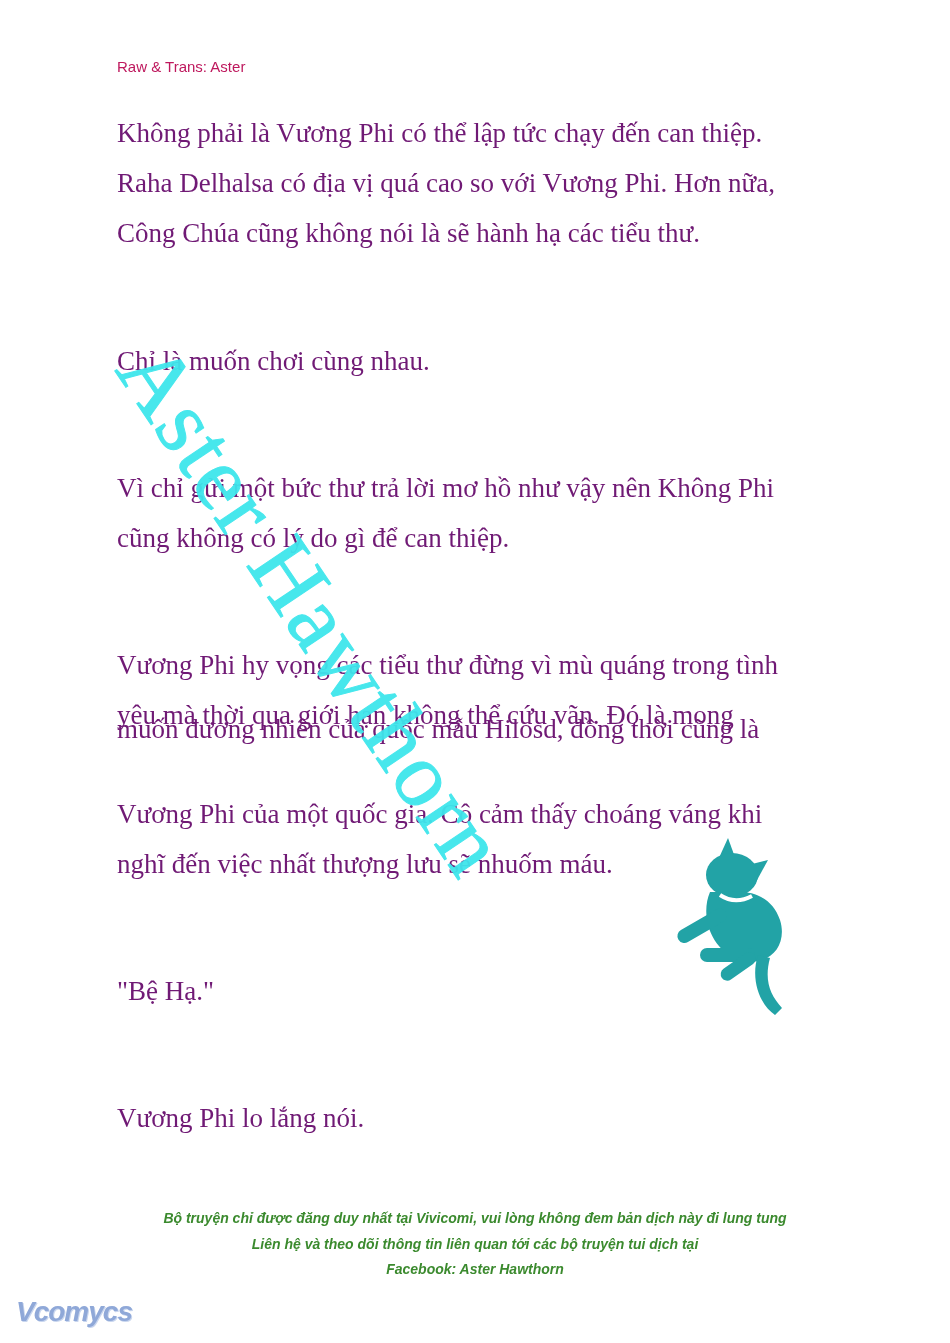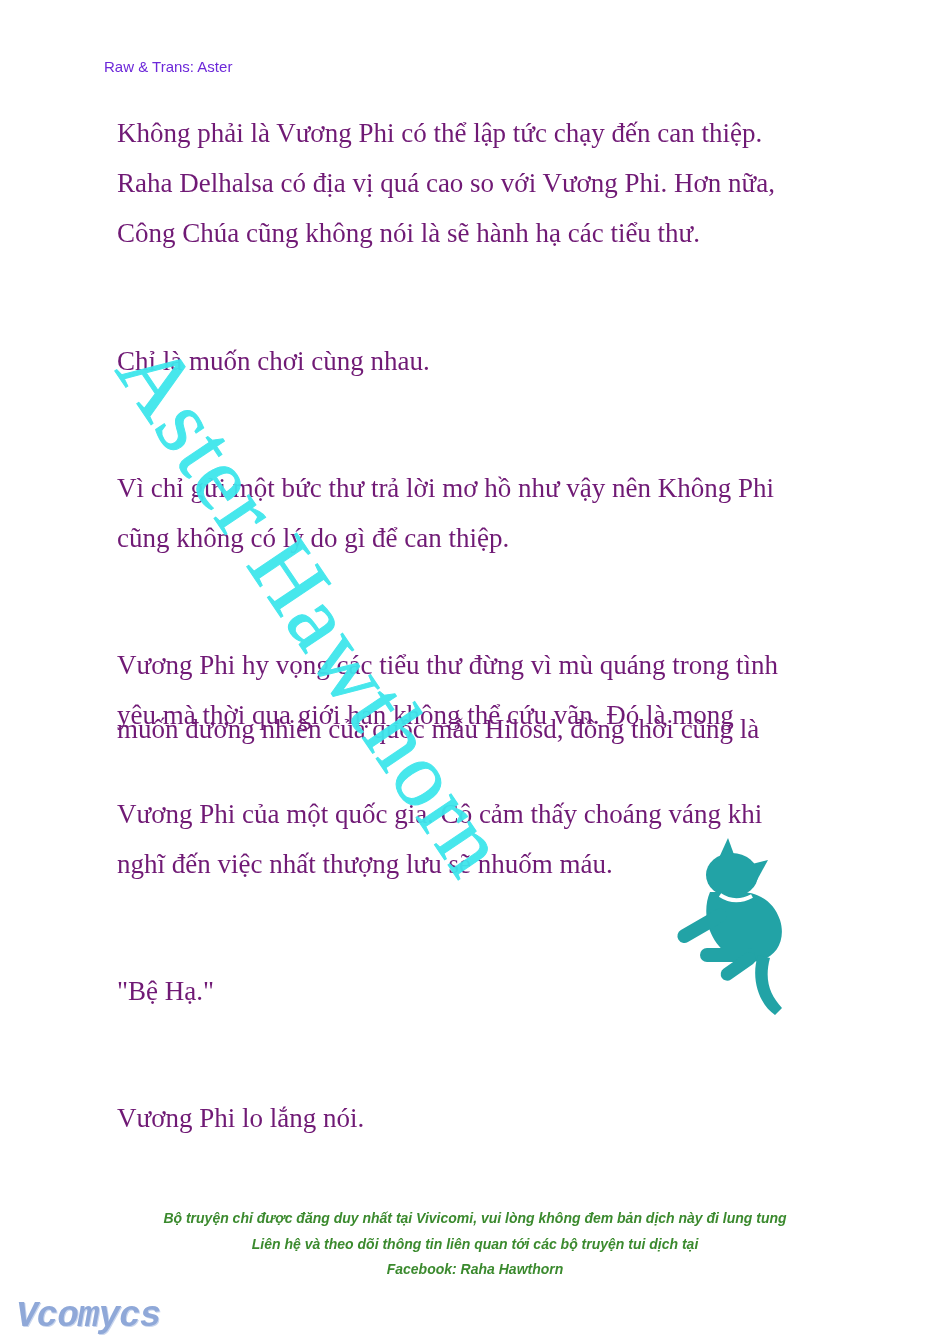--- a/index.html
+++ b/index.html
@@ -1,21 +1,21 @@
 <!DOCTYPE html>
 <html><head>
 <meta charset="utf-8">
 <style>
   html, body { margin: 0; padding: 0; }
   body {
     width: 950px; height: 1343px; background: #ffffff; position: relative; overflow: hidden;
   }
   .header {
-    position: absolute; left: 104px; top: 58px;
-    font-family: "Liberation Sans", sans-serif; font-size: 15px; color: #6d28d9;
+    position: absolute; left: 117px; top: 58px;
+    font-family: "Liberation Sans", sans-serif; font-size: 15px; color: #be185d;
   }
   .line {
     position: absolute; left: 117px;
     font-family: "Liberation Serif", serif; font-size: 27px; color: #701a75;
     white-space: nowrap; line-height: 1;
   }
   .watermark {
     position: absolute; left: 100px; top: 460px;
     font-family: "Liberation Serif", serif; font-size: 92px; color: #3ee6ec;
     transform-origin: left center; transform: rotate(56deg);
@@ -24,22 +24,22 @@
   }
   .watermark span { color: #3ee6ec; }
   .cat { position: absolute; left: 670px; top: 820px; width: 150px; height: 200px; }
   .footer {
     position: absolute; left: 0; width: 950px; text-align: center;
     font-family: "Liberation Sans", sans-serif; font-style: italic; font-weight: bold;
     font-size: 14px; color: #3b8a2e;
   }
   .logo {
     position: absolute; left: 16px; top: 1296px;
-    font-family: Liberation Mono, monospace; font-style: italic; font-weight: bold;
-    font-size: 36px; color: #8fa8d8; letter-spacing: -1px;
+    font-family: Liberation Sans, sans-serif; font-style: italic; font-weight: bold;
+    font-size: 28px; color: #8fa8d8; letter-spacing: -1px;
     text-shadow: 1px 1px 0 #c9d6ee;
   }
 </style>
 </head>
 <body>
 
 <div class="header">Raw &amp; Trans: Aster</div>
 
 <div class="line" style="top:120px">Không phải là Vương Phi có thể lập tức chạy đến can thiệp.</div>
 <div class="line" style="top:170px">Raha Delhalsa có địa vị quá cao so với Vương Phi. Hơn nữa,</div>
@@ -66,15 +66,15 @@
     <rect x="5" y="100" width="55" height="14" rx="7" transform="rotate(-30 30 107)"></rect>
     <rect x="30" y="128" width="55" height="14" rx="7"></rect>
     <rect x="48" y="140" width="40" height="13" rx="6.5" transform="rotate(-35 68 146)"></rect>
     <path d="M88 135 C80 160,90 185,105 195 L112 188 C100 175,94 160,100 138 Z"></path>
   </g>
   <path d="M50 75 Q65 85 82 76" stroke="#ffffff" stroke-width="4" fill="none"></path>
 </svg>
 
 <div class="footer" style="top:1210px">Bộ truyện chỉ được đăng duy nhất tại Vivicomi, vui lòng không đem bản dịch này đi lung tung</div>
 <div class="footer" style="top:1236px">Liên hệ và theo dõi thông tin liên quan tới các bộ truyện tui dịch tại</div>
-<div class="footer" style="top:1261px">Facebook: Raha Hawthorn</div>
+<div class="footer" style="top:1261px">Facebook: Aster Hawthorn</div>
 
 <div class="logo">Vcomycs</div>
 
 </body></html>

